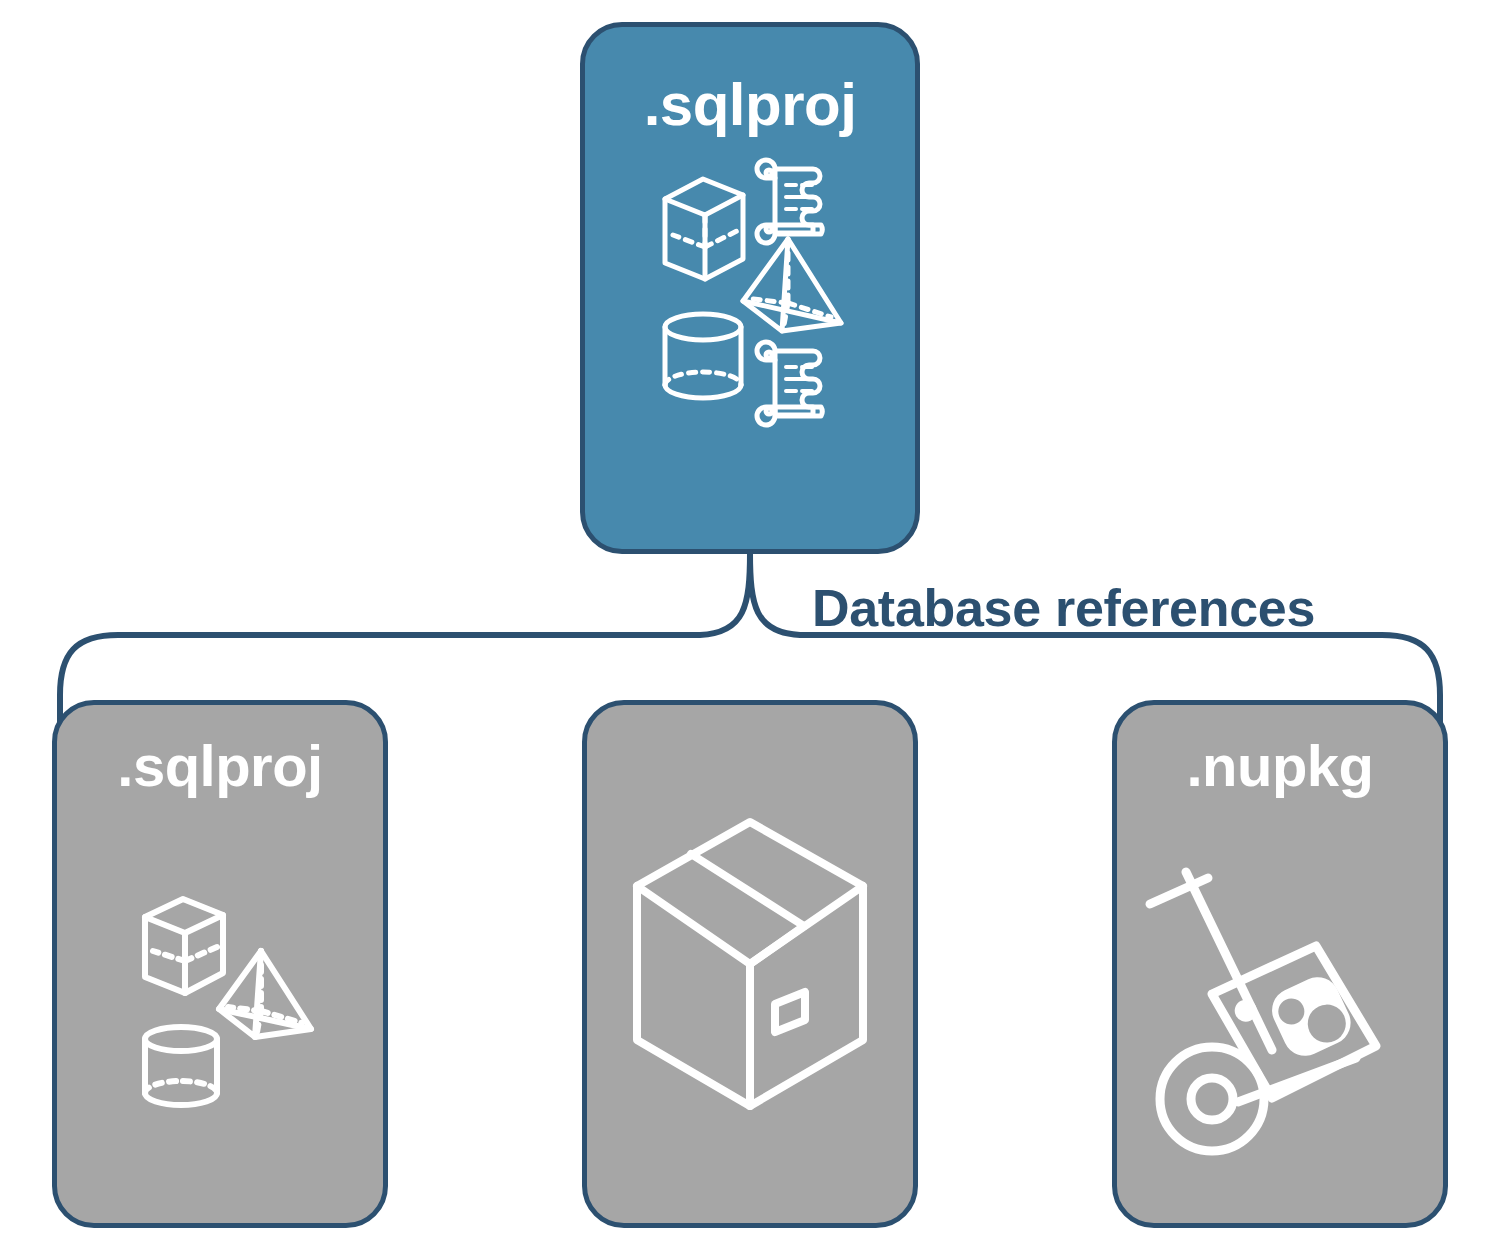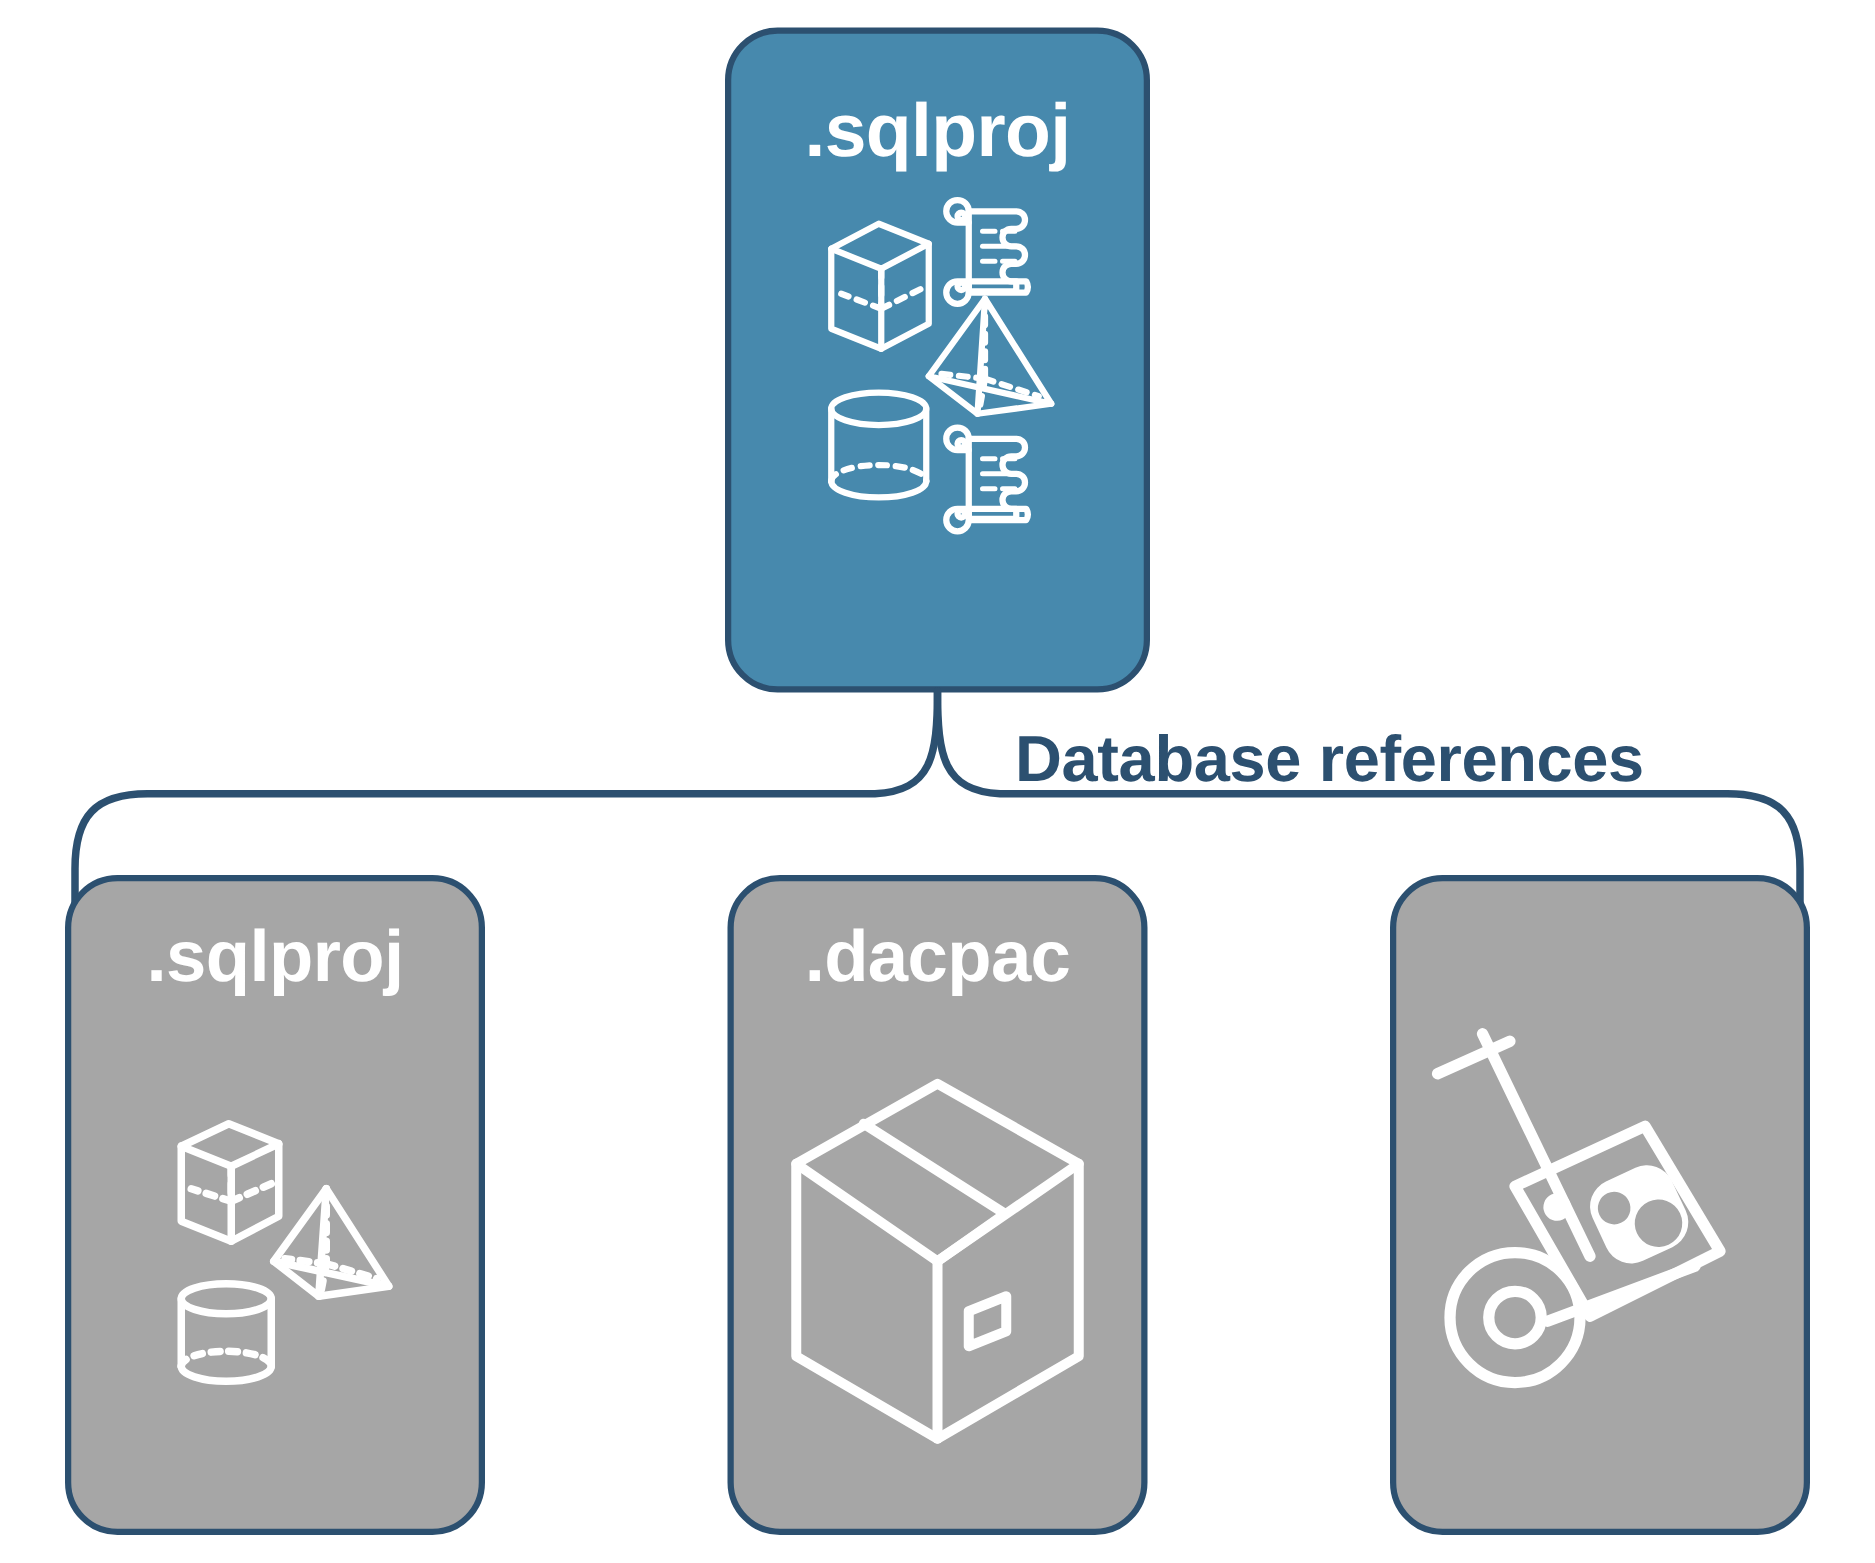--- a/index.html
+++ b/index.html
@@ -218,41 +218,41 @@
             <path d="M102 140 v54"></path>
             <path d="M30 194 a36 12 0 0 0 72 0"></path>
             <path d="M30 194 a36 12 0 0 1 72 0" stroke-dasharray="7 7"></path>
           </g>
         </g>
       </svg>
     </div>
   </div>
 
   <div class="node child-node" id="child-1">
-    <div class="node-title">.dacpac</div>
     <div class="child-icon-wrap">
       <svg viewBox="0 0 250 300" width="250" height="300">
         <g fill="none" stroke="#ffffff" stroke-width="8" stroke-linecap="round" stroke-linejoin="round">
 
           <path d="M125 8 L238 72 L238 226 L125 292 L12 226 L12 72 Z"></path>
 
           <path d="M125 150 L125 292"></path>
 
           <path d="M12 72 L125 150 L238 72"></path>
 
           <path d="M66 40 L179 112"></path>
           <path d="M125 150 L179 112"></path>
 
           <path d="M150 190 L180 178 L180 206 L150 218 Z"></path>
         </g>
       </svg>
     </div>
   </div>
 
   <div class="node child-node" id="child-2">
+    <div class="node-title">.nupkg</div>
     <div class="child-icon-wrap">
       <svg viewBox="0 0 260 290" width="260" height="290">
         <g>
           <g fill="none" stroke="#ffffff" stroke-width="9" stroke-linecap="round" stroke-linejoin="round">
 
             <path d="M36 8 L122 186"></path>
 
             <path d="M0 40 L58 14"></path>
 
             <path d="M88 238 L206 194"></path>

